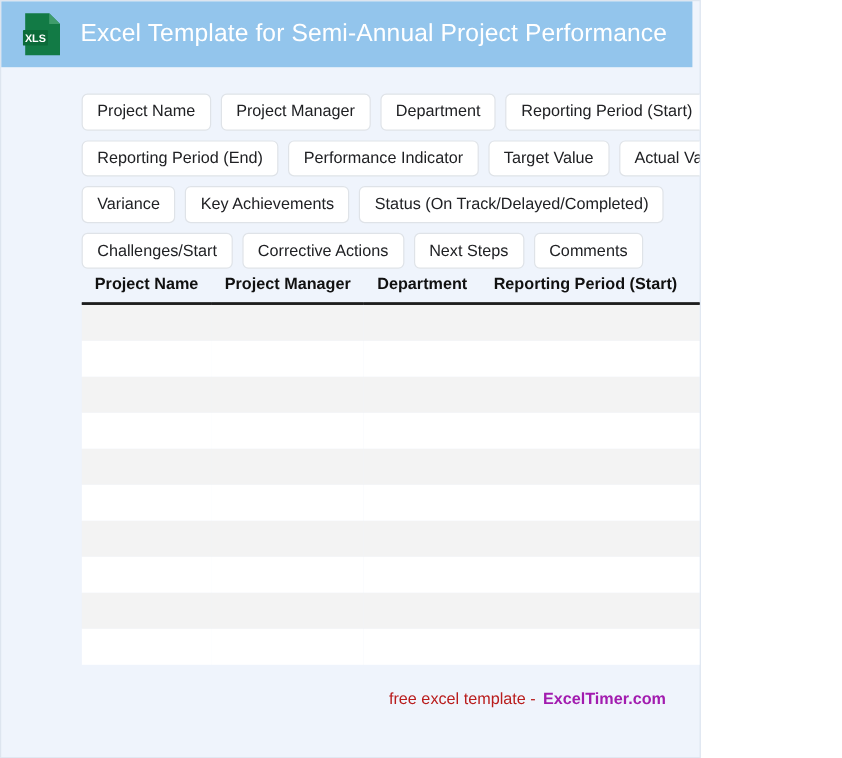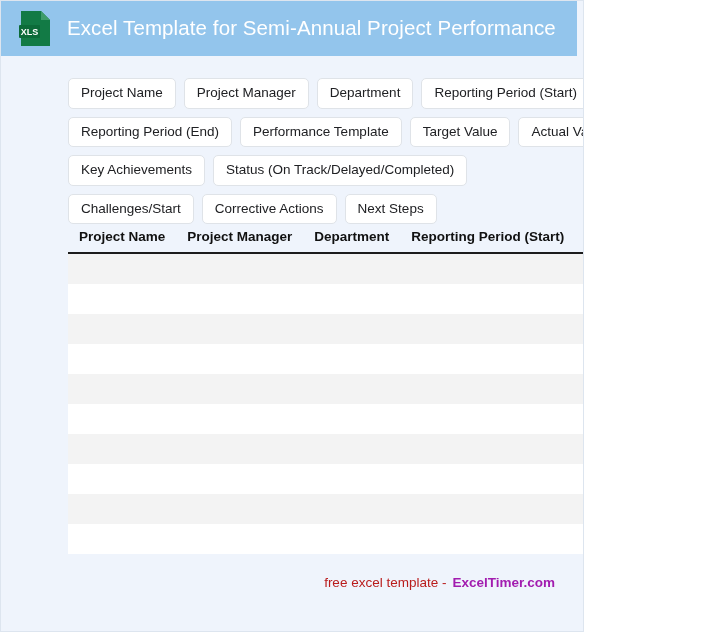--- a/index.html
+++ b/index.html
@@ -154,32 +154,34 @@
 
   <div id="chips-area">
     <div class="chip-row">
       <div class="chip">Project Name</div>
       <div class="chip">Project Manager</div>
       <div class="chip">Department</div>
       <div class="chip">Reporting Period (Start)</div>
     </div>
     <div class="chip-row">
       <div class="chip">Reporting Period (End)</div>
-      <div class="chip">Performance Template</div>
+      <div class="chip">Performance Indicator</div>
       <div class="chip">Target Value</div>
       <div class="chip">Actual Value</div>
     </div>
     <div class="chip-row">
+      <div class="chip">Variance</div>
       <div class="chip">Key Achievements</div>
       <div class="chip">Status (On Track/Delayed/Completed)</div>
     </div>
     <div class="chip-row">
       <div class="chip">Challenges/Start</div>
       <div class="chip">Corrective Actions</div>
       <div class="chip">Next Steps</div>
+      <div class="chip">Comments</div>
     </div>
   </div>
 
   <div id="table-wrap">
     <table id="data-table">
       <thead>
         <tr>
           <th>Project Name</th>
           <th>Project Manager</th>
           <th>Department</th>

